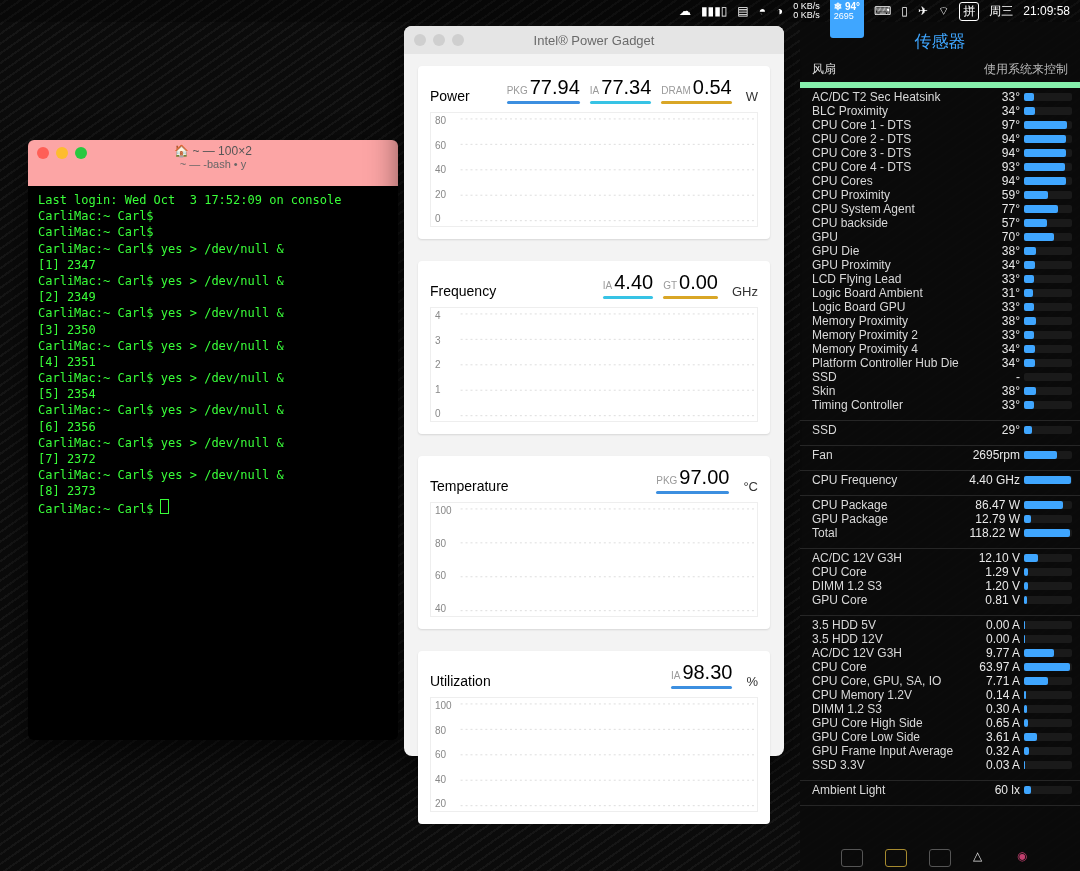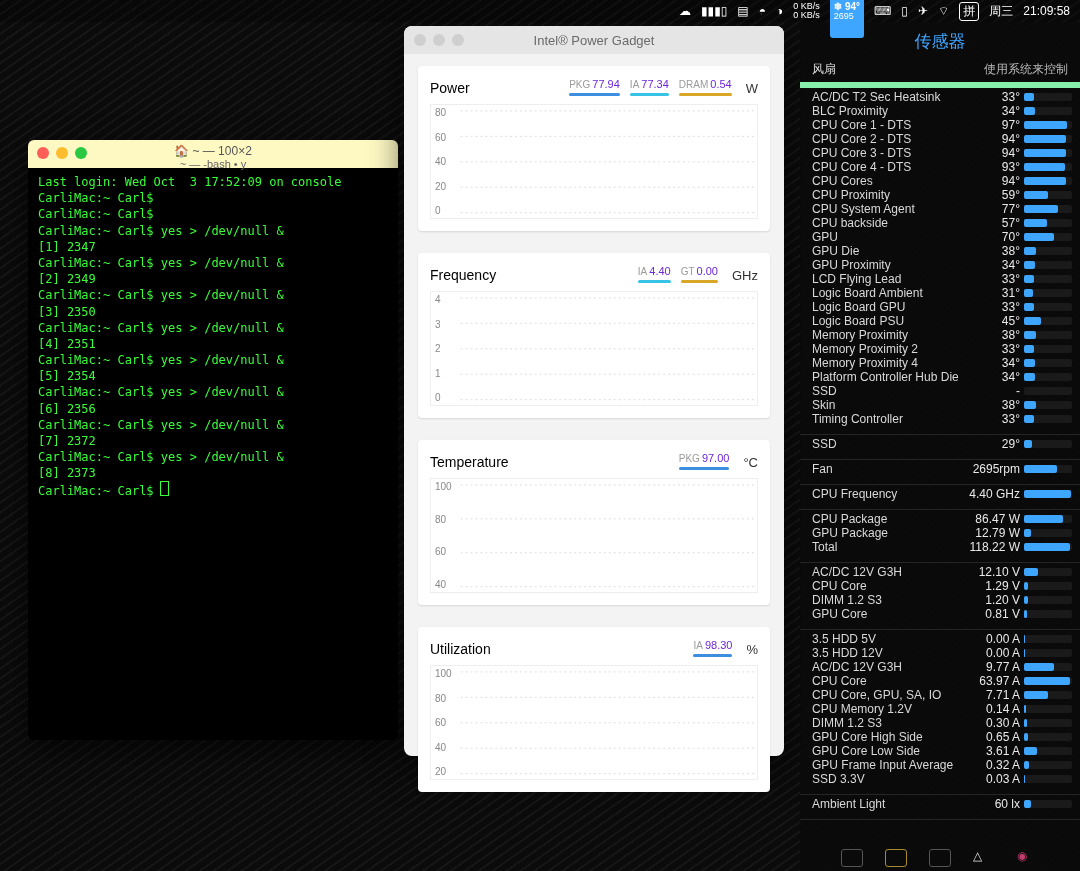--- a/index.html
+++ b/index.html
@@ -53,22 +53,22 @@
     left: 28px;
     width: 370px;
     height: 600px;
     background: #000;
     border-radius: 6px;
     box-shadow: 0 10px 30px rgba(0,0,0,0.6);
     overflow: hidden;
     z-index: 10;
   }
   .terminal .titlebar {
-    height: 28px;
-    background: #fef9c3;
+    height: 46px;
+    background: #fca5a5;
     position: relative;
   }
   .trafficlights {
     position: absolute;
     left: 9px; top: 7px;
     display: flex; gap: 7px;
   }
   .trafficlights span {
     width: 12px; height: 12px; border-radius: 50%; display: block;
   }
@@ -121,21 +121,21 @@
     box-shadow: 0 1px 2px rgba(0,0,0,0.12);
     margin-bottom: 22px;
     padding: 10px 12px 12px;
   }
   .card .hdr {
     display:flex; justify-content:space-between; align-items:flex-end; margin-bottom:8px;
   }
   .card .name { color:#000000; font-size:14px; }
   .readings { display:flex; gap:10px; align-items:flex-end; font-size:13px; color:#444;}
   .readings .k { font-size:10px; color:#9a9a9a; padding-right:2px;}
-  .readings .v { color:#6d28d9; font-size:11px;}
+  .readings .v { color:#000000; font-size:20px;}
   .readings .u { color:#333; font-size:13px; padding-left:4px;}
   .underline { height:3px; border-radius:2px; margin-top:2px; }
   .ul-blue { background:#3c8fe0;}
   .ul-cyan { background:#37c3e5;}
   .ul-amber{ background:#d9a626;}
 
   .chart {
     height: 115px;
     position:relative;
     border:1px solid #eee;
@@ -491,27 +491,20 @@
         </span>
       </div>
       <div class="row">
         <span class="label">Logic Board GPU</span>
         <span class="val">33°</span>
         <span class="bar">
           <span class="fill" style="width: 20%;"></span>
         </span>
       </div>
       <div class="row">
-        <span class="label">Logic Board PSU</span>
-        <span class="val">45°</span>
-        <span class="bar">
-          <span class="fill" style="width: 36%;"></span>
-        </span>
-      </div>
-      <div class="row">
         <span class="label">Memory Proximity</span>
         <span class="val">38°</span>
         <span class="bar">
           <span class="fill" style="width: 26%;"></span>
         </span>
       </div>
       <div class="row">
         <span class="label">Memory Proximity 2</span>
         <span class="val">33°</span>
         <span class="bar">

